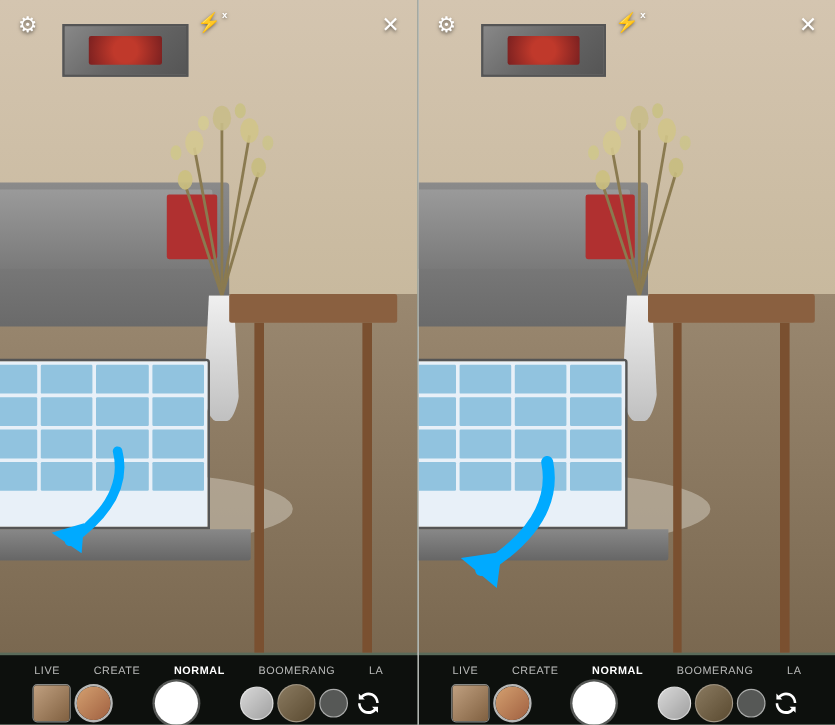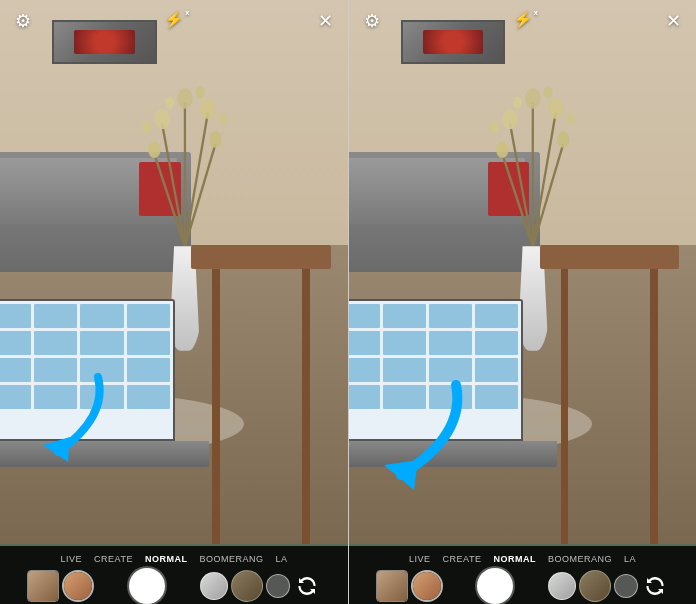--- a/index.html
+++ b/index.html
@@ -257,21 +257,21 @@
       background: rgba(0,0,0,0.85);
       display: flex;
       flex-direction: column;
       z-index: 10;
     }
 
     .mode-tabs {
       display: flex;
       justify-content: center;
       align-items: center;
-      gap: 0;
+      gap: 16px;
       padding: 4px 0 0;
       flex: 1;
     }
 
     .mode-tab {
       color: rgba(255,255,255,0.7);
       font-size: 9px;
       font-weight: 500;
       letter-spacing: 0.5px;
       padding: 2px 6px;

